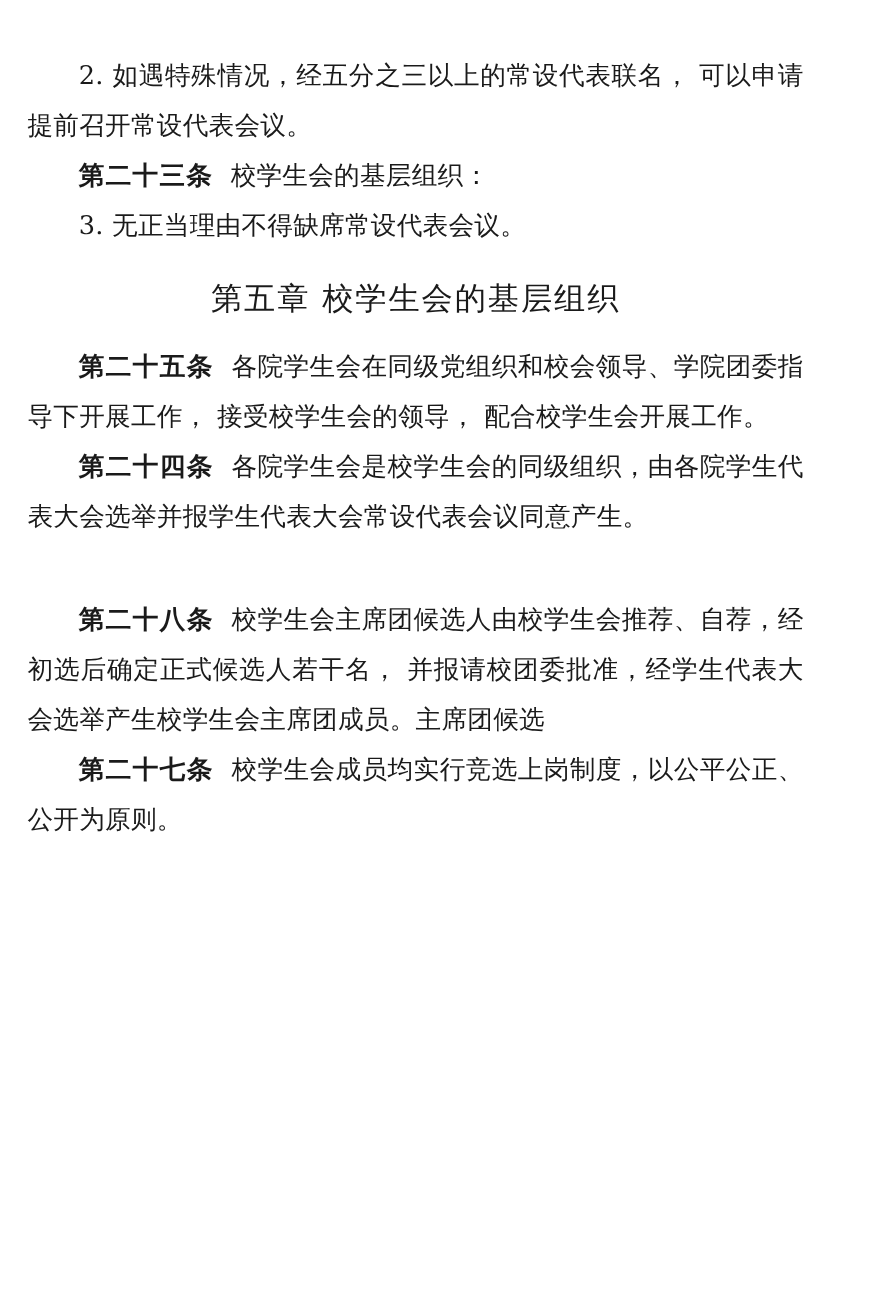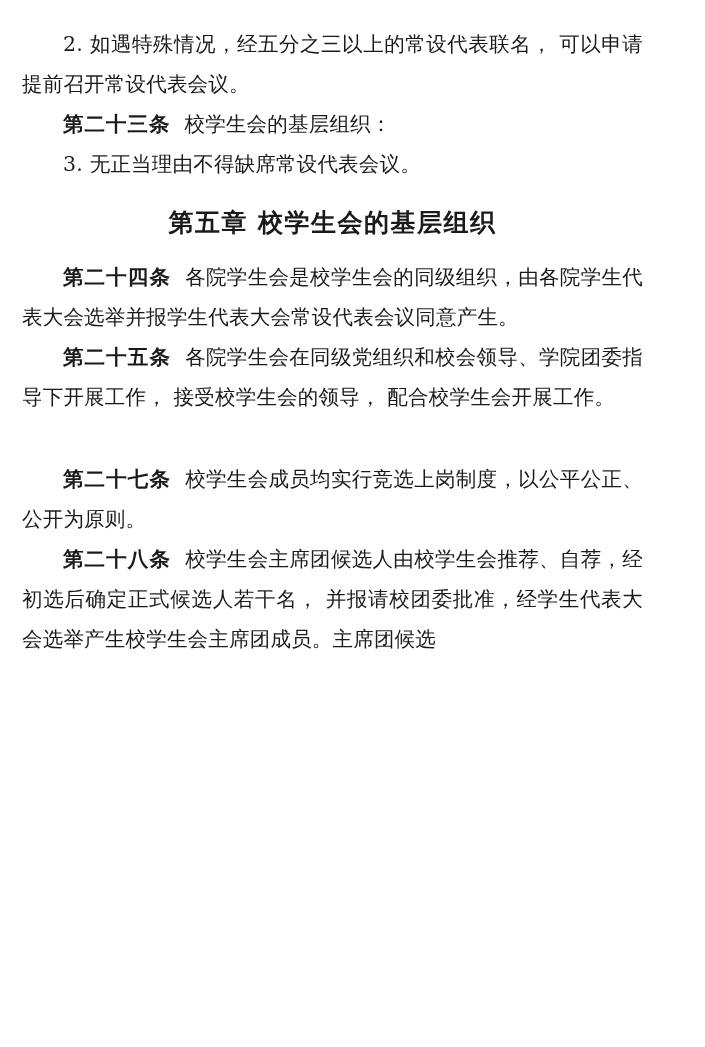--- a/index.html
+++ b/index.html
@@ -12,41 +12,41 @@
     height: 1047px;
     font-family: "DejaVu Serif", serif;
     color: #1a1a1a;
     overflow: hidden;
   }
   .page {
     position: relative;
     width: 705px;
     height: 1047px;
     box-sizing: border-box;
-    padding: 24px 62px 0 22px;
+    padding: 40px 62px 0 22px;
   }
   .para {
     font-size: 20.5px;
     line-height: 40px;
     text-align: justify;
     text-justify: inter-ideograph;
     margin: 0;
     letter-spacing: 0.2px;
   }
   .para.indent {
     text-indent: 41px;
   }
   .art {
     font-weight: bold;
     font-family: "DejaVu Serif", serif;
     letter-spacing: 1px;
   }
   .chapter {
     font-size: 25px;
-    font-weight: bold;
+    font-weight: normal;
     text-align: center;
     letter-spacing: 1.5px;
     margin: 0;
     padding: 0;
   }
   .sp-before-ch { height: 22px; }
   .sp-after-ch { height: 18px; }
   .sp-before-ch2 { height: 24px; }
   .sp-after-ch2 { height: 18px; }
   .nbsp-gap { display: inline-block; width: 14px; }
@@ -63,32 +63,32 @@
   </p>
 
 
   <p class="para indent">3. 无正当理由不得缺席常设代表会议。</p>
 
   <div class="sp-before-ch"></div>
   <h2 class="chapter">第五章  校学生会的基层组织</h2>
   <div class="sp-after-ch"></div>
 
   <p class="para indent">
-    <span class="art">第二十四条</span><span class="nbsp-gap"></span><span>各院学生会是校学生会的同级组织，由各院学生代表大会选举并报学生代表大会常设代表会议同意产生。</span>
+    <span class="art">第二十五条</span><span class="nbsp-gap"></span><span>各院学生会在同级党组织和校会领导、学院团委指导下开展工作， 接受校学生会的领导， 配合校学生会开展工作。</span>
   </p>
 
   <p class="para indent">
-    <span class="art">第二十五条</span><span class="nbsp-gap"></span><span>各院学生会在同级党组织和校会领导、学院团委指导下开展工作， 接受校学生会的领导， 配合校学生会开展工作。</span>
+    <span class="art">第二十四条</span><span class="nbsp-gap"></span><span>各院学生会是校学生会的同级组织，由各院学生代表大会选举并报学生代表大会常设代表会议同意产生。</span>
   </p>
 
 
   <div class="sp-before-ch2"></div>
   <div class="sp-after-ch2"></div>
 
   <p class="para indent">
-    <span class="art">第二十七条</span><span class="nbsp-gap"></span><span>校学生会成员均实行竞选上岗制度，以公平公正、公开为原则。</span>
+    <span class="art">第二十八条</span><span class="nbsp-gap"></span><span>校学生会主席团候选人由校学生会推荐、自荐，经初选后确定正式候选人若干名， 并报请校团委批准，经学生代表大会选举产生校学生会主席团成员。主席团候选</span>
   </p>
 
   <p class="para indent">
-    <span class="art">第二十八条</span><span class="nbsp-gap"></span><span>校学生会主席团候选人由校学生会推荐、自荐，经初选后确定正式候选人若干名， 并报请校团委批准，经学生代表大会选举产生校学生会主席团成员。主席团候选</span>
+    <span class="art">第二十七条</span><span class="nbsp-gap"></span><span>校学生会成员均实行竞选上岗制度，以公平公正、公开为原则。</span>
   </p>
 
 </div>
 
 </body></html>

